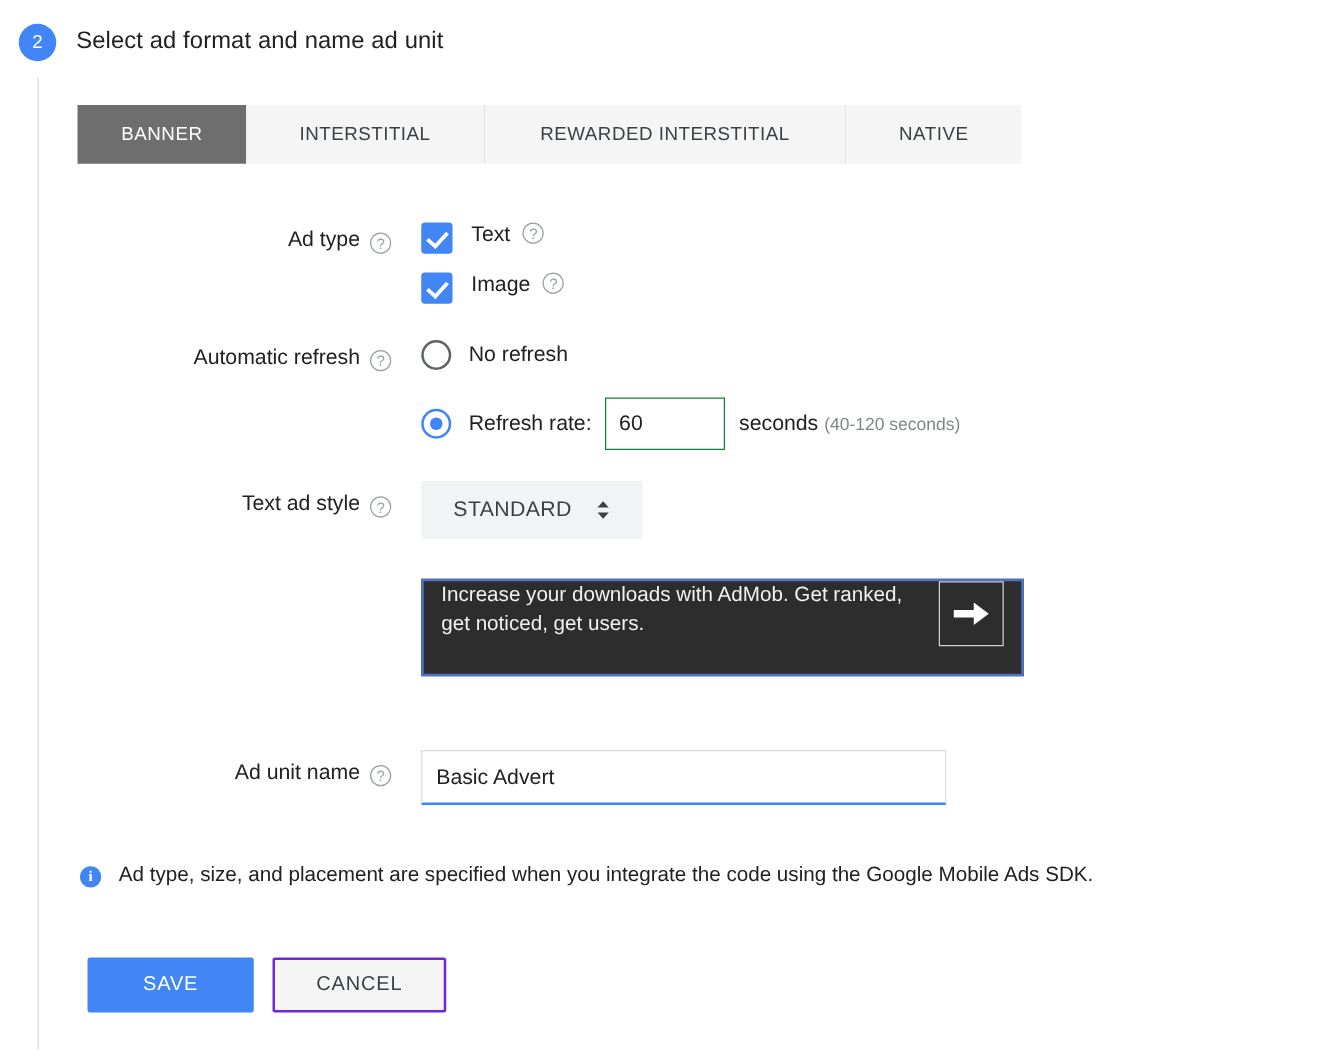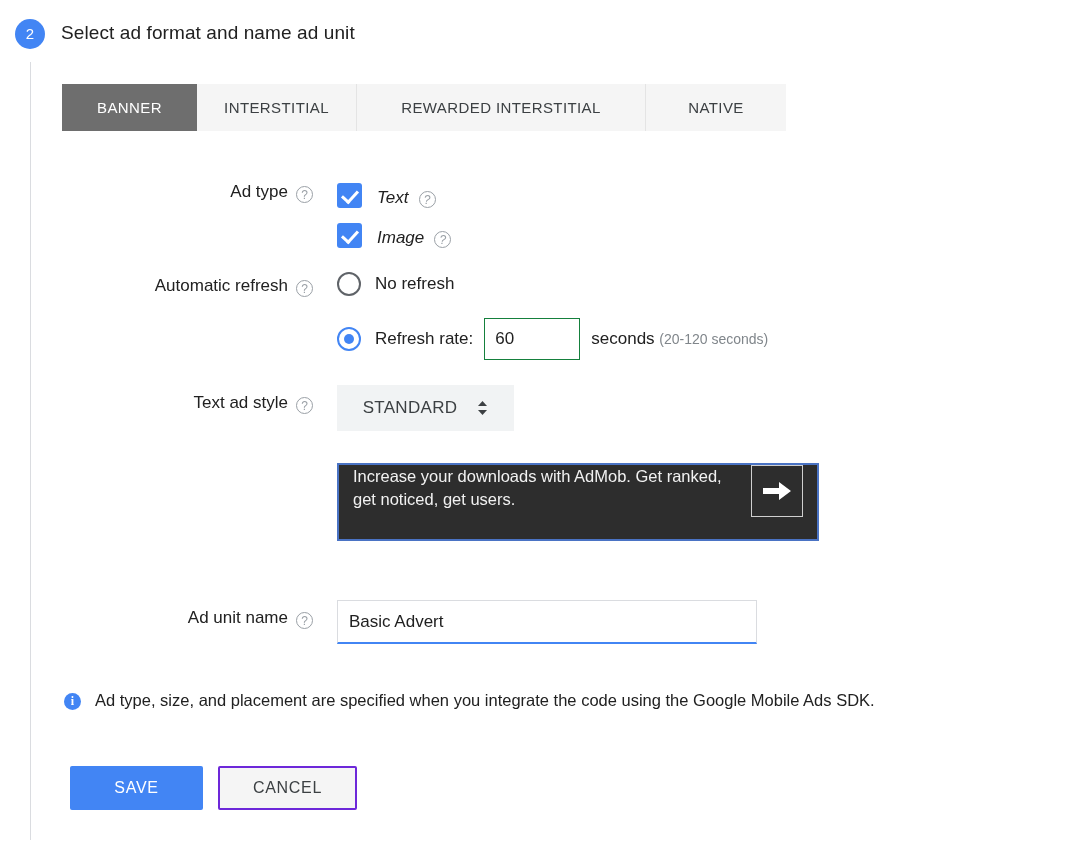--- a/index.html
+++ b/index.html
@@ -79,21 +79,21 @@
     cursor: pointer;
     white-space: nowrap;
   }
   .tab:last-child { border-right: none; }
   .tab.active {
     background: #6e6e6e;
     color: #ffffff;
     border-right: none;
   }
   .tab-banner       { width: 135px; }
-  .tab-interstitial { width: 160px; text-align: center; }
+  .tab-interstitial { width: 191px; text-align: center; }
   .tab-rewarded     { width: 289px; }
   .tab-native       { width: 140px; }
 
   
   .form {
     position: absolute;
     left: 0;
     top: 160px;
     width: 958px;
   }
@@ -130,23 +130,22 @@
   }
 
   .control-cell {
     position: absolute;
     left: 337px;
   }
 
   
   .check-line {
     display: flex;
-    align-items: flex-end;
+    align-items: flex-start;
     height: 30px;
-    font-style: italic;
   }
   .checkbox {
     width: 25px;
     height: 25px;
     border-radius: 3px;
     background: #4285f4;
     position: relative;
     cursor: pointer;
     flex: 0 0 auto;
   }
@@ -414,21 +413,21 @@
       <div class="radio-line">
         <div class="radio"></div>
         <span class="radio-label">No refresh</span>
       </div>
       <div class="radio-line" style="margin-top:22px;">
         <div class="radio selected"></div>
         <span class="radio-label">Refresh rate:</span>
         <input class="num-input" type="text" style="margin-left: 11px;" value="60">
         <span class="units">
           <span>seconds</span>
-          <span class="hint">(20-120 seconds)</span>
+          <span class="hint">(40-120 seconds)</span>
         </span>
       </div>
     </div>
   </div>
 
   <div class="row" style="height:76px;">
     <div class="label-cell" style="top:13px;">
       <span>Text ad style</span><span class="help">?</span>
     </div>
     <div class="control-cell" style="top:5px;">

